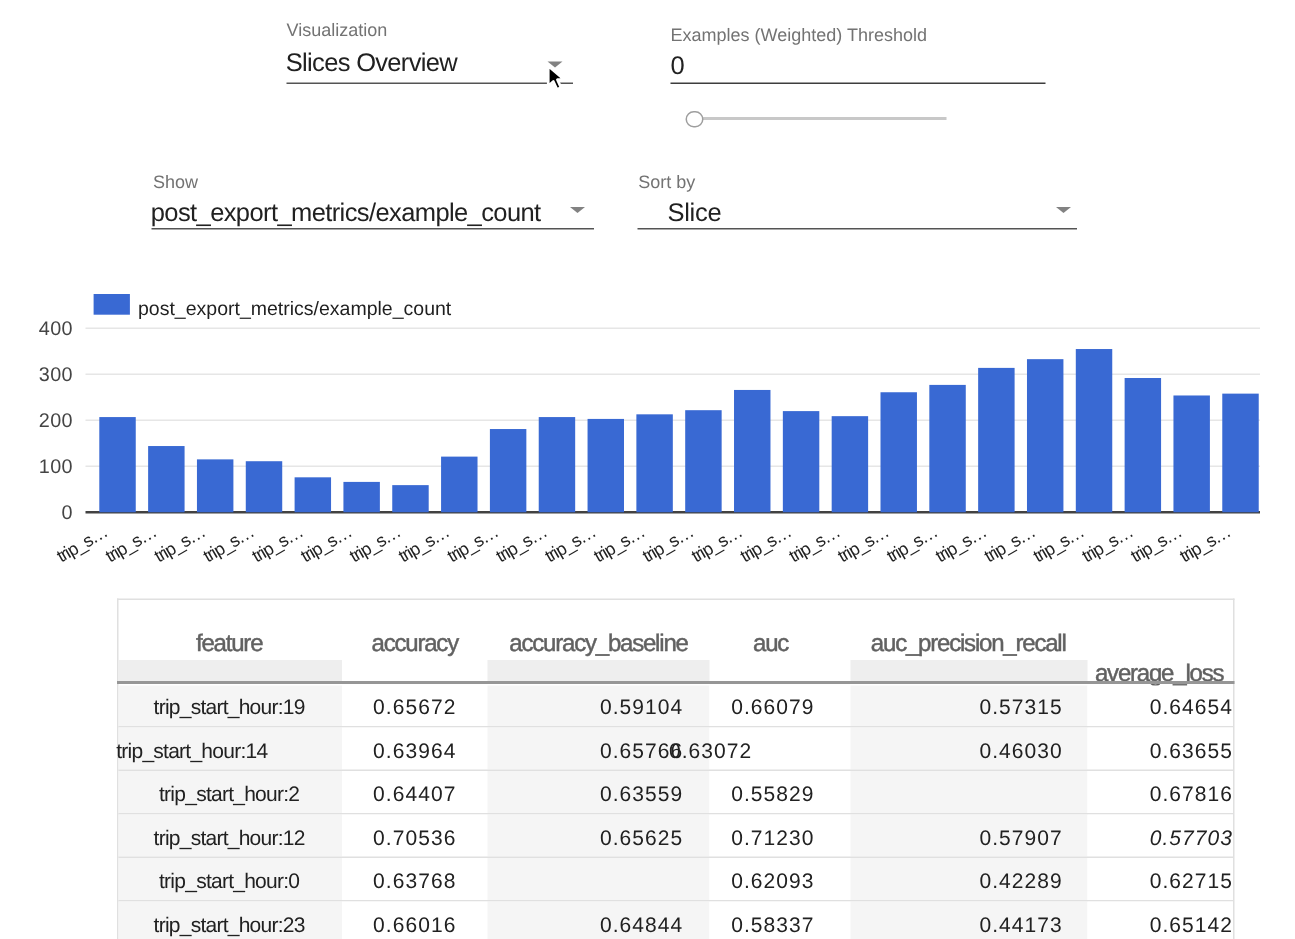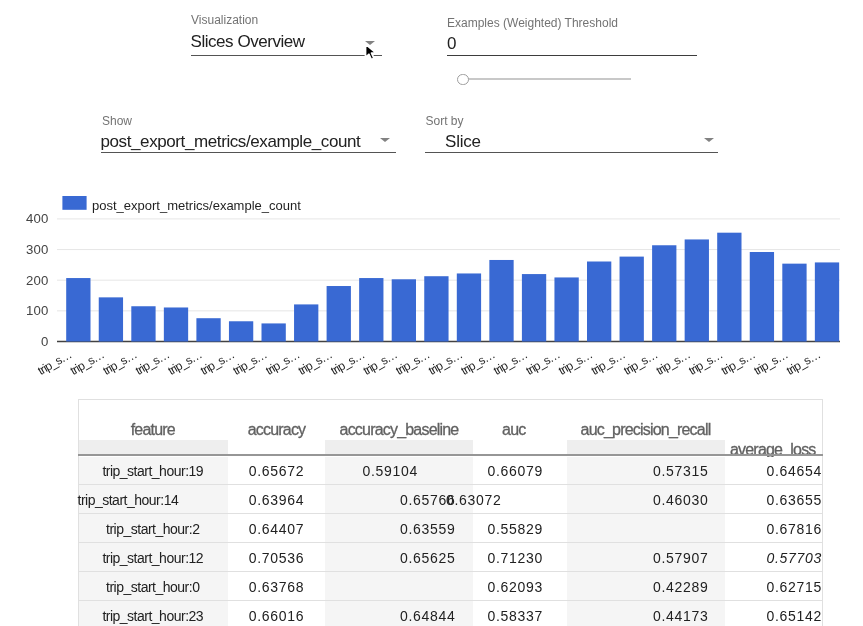--- a/index.html
+++ b/index.html
@@ -108,21 +108,21 @@
 <div class="abs" style="left:77.5px;top:454.4px;width:745.5px;height:2px;background:#969696;"></div>
 <div class="abs" style="left:78.5px;top:456.5px;width:149.5px;height:27.9px;background:#f5f5f5;"></div>
 <div class="abs" style="left:228.0px;top:456.5px;width:97.0px;height:27.9px;background:#ffffff;"></div>
 <div class="abs" style="left:325.0px;top:456.5px;width:148.0px;height:27.9px;background:#f5f5f5;"></div>
 <div class="abs" style="left:473.0px;top:456.5px;width:93.5px;height:27.9px;background:#ffffff;"></div>
 <div class="abs" style="left:566.5px;top:456.5px;width:158.0px;height:27.9px;background:#f5f5f5;"></div>
 <div class="abs" style="left:724.5px;top:456.5px;width:97.5px;height:27.9px;background:#ffffff;"></div>
 <div class="abs" style="left:78.5px;top:484.4px;width:743.5px;height:1px;background:#e0e0e0;"></div>
 <div class="abs cell" style="left:77.5px;width:150.5px;text-align:center;top:463.1px;letter-spacing:-0.5px;">trip_start_hour:19</div>
 <div class="abs cell" style="left:228.0px;width:97.0px;text-align:center;top:463.1px;letter-spacing:0.7px;">0.65672</div>
-<div class="abs cell" style="left:325.0px;width:130.5px;text-align:center;top:463.1px;letter-spacing:0.7px;">0.59104</div>
+<div class="abs cell" style="left:325.0px;width:130.5px;text-align:right;top:463.1px;letter-spacing:0.7px;">0.59104</div>
 <div class="abs cell" style="left:473.0px;width:84.5px;text-align:center;top:463.1px;letter-spacing:0.7px;">0.66079</div>
 <div class="abs cell" style="left:566.5px;width:142.0px;text-align:right;top:463.1px;letter-spacing:0.7px;">0.57315</div>
 <div class="abs cell" style="left:724.5px;width:97.5px;text-align:right;top:463.1px;letter-spacing:0.7px;">0.64654</div>
 <div class="abs" style="left:78.5px;top:485.4px;width:149.5px;height:27.9px;background:#f5f5f5;"></div>
 <div class="abs" style="left:228.0px;top:485.4px;width:97.0px;height:27.9px;background:#ffffff;"></div>
 <div class="abs" style="left:325.0px;top:485.4px;width:148.0px;height:27.9px;background:#f5f5f5;"></div>
 <div class="abs" style="left:473.0px;top:485.4px;width:93.5px;height:27.9px;background:#ffffff;"></div>
 <div class="abs" style="left:566.5px;top:485.4px;width:158.0px;height:27.9px;background:#f5f5f5;"></div>
 <div class="abs" style="left:724.5px;top:485.4px;width:97.5px;height:27.9px;background:#ffffff;"></div>
 <div class="abs" style="left:78.5px;top:513.3px;width:743.5px;height:1px;background:#e0e0e0;"></div>

